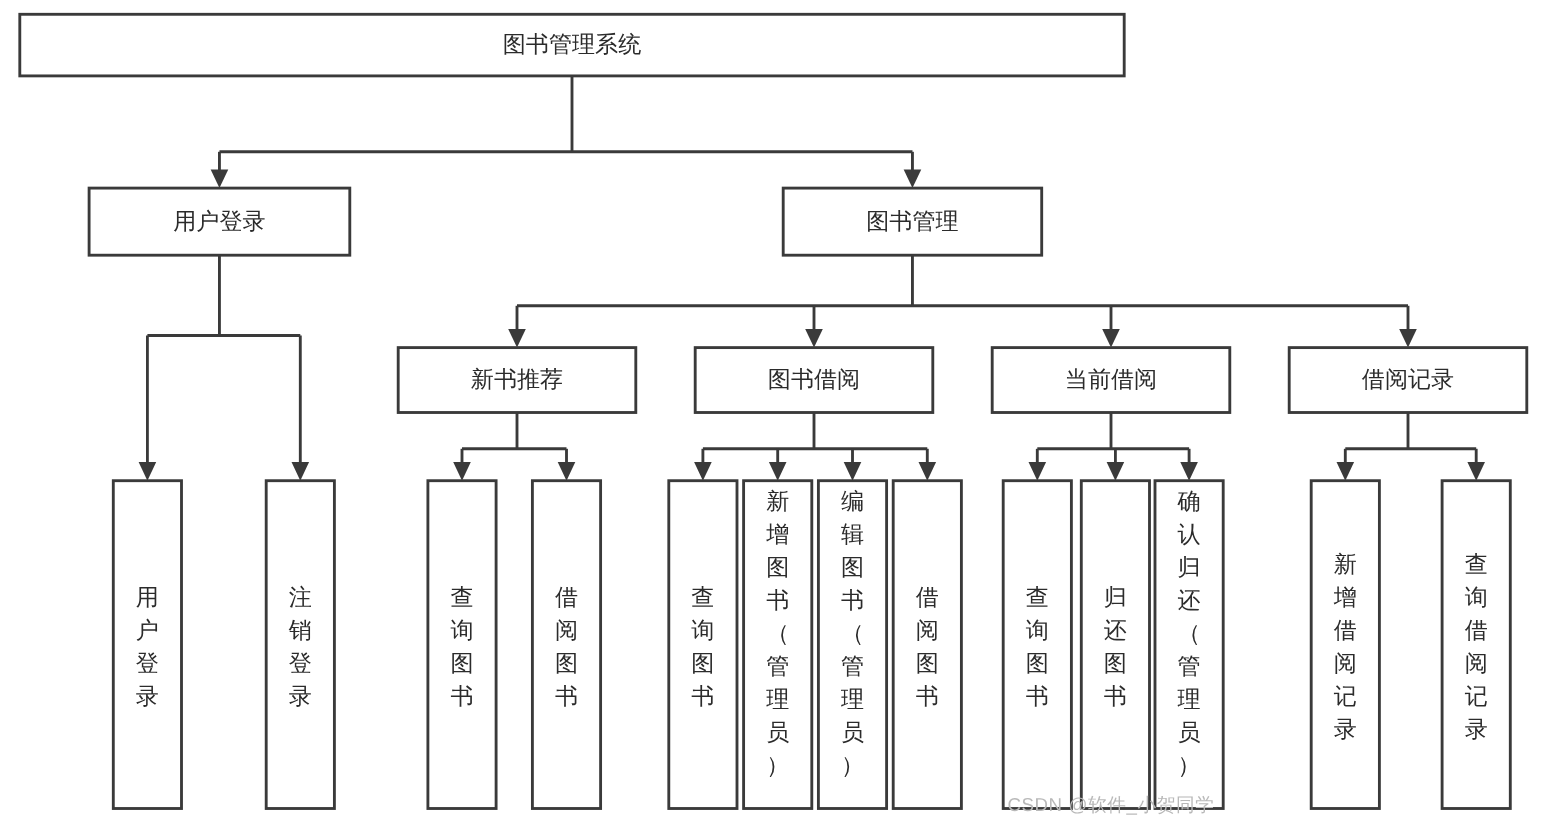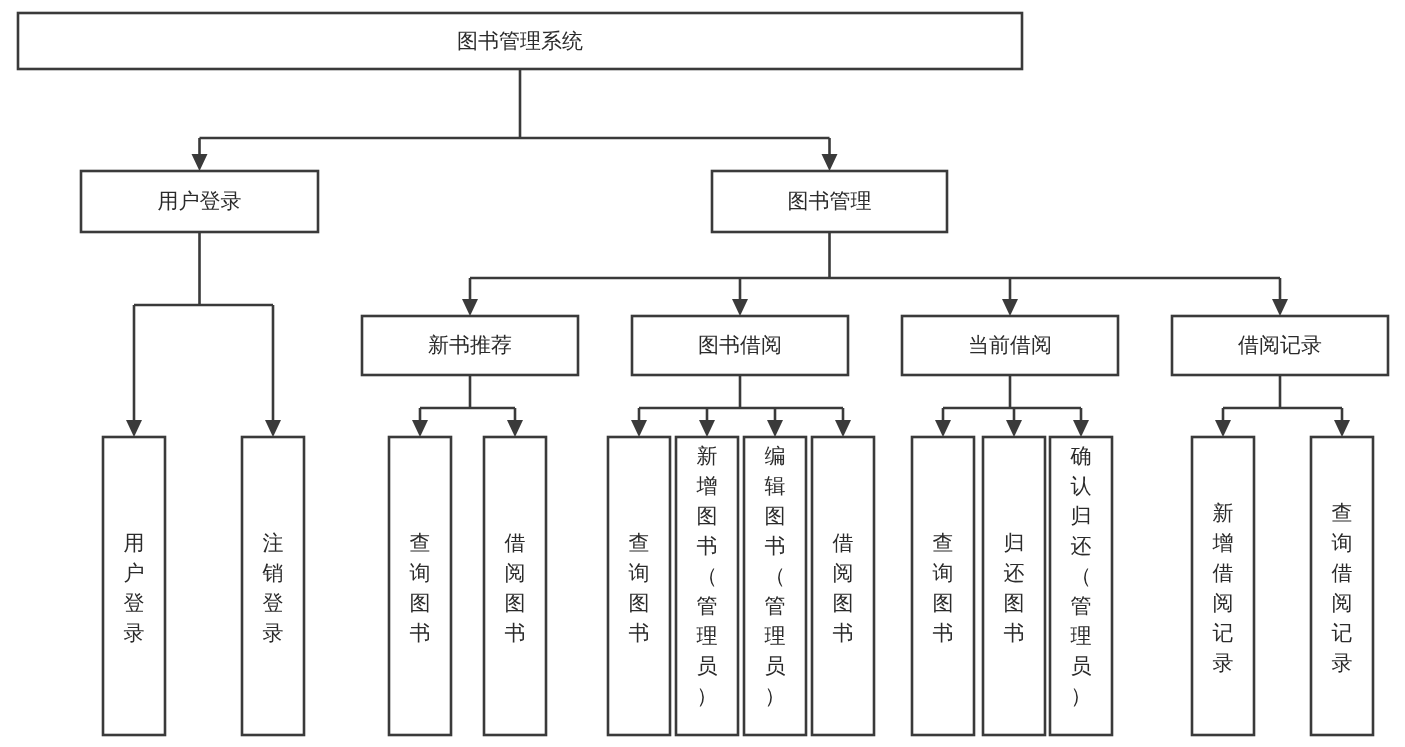--- a/index.html
+++ b/index.html
@@ -207,14 +207,15 @@
           <rect x="1192" y="437" width="62" height="298" class="node-box"></rect>
           <text x="1223" y="520" class="node-label-v"><tspan x="1223" dy="0">新</tspan><tspan x="1223" dy="30">增</tspan><tspan x="1223" dy="30">借</tspan><tspan x="1223" dy="30">阅</tspan><tspan x="1223" dy="30">记</tspan><tspan x="1223" dy="30">录</tspan></text>
         </g>
         <g>
           <rect x="1311" y="437" width="62" height="298" class="node-box"></rect>
           <text x="1342" y="520" class="node-label-v"><tspan x="1342" dy="0">查</tspan><tspan x="1342" dy="30">询</tspan><tspan x="1342" dy="30">借</tspan><tspan x="1342" dy="30">阅</tspan><tspan x="1342" dy="30">记</tspan><tspan x="1342" dy="30">录</tspan></text>
         </g>
       </g>
   </svg>
 
+  <div class="watermark">CSDN @软件_小贺同学</div>
 
 </div>
 
 </body></html>

